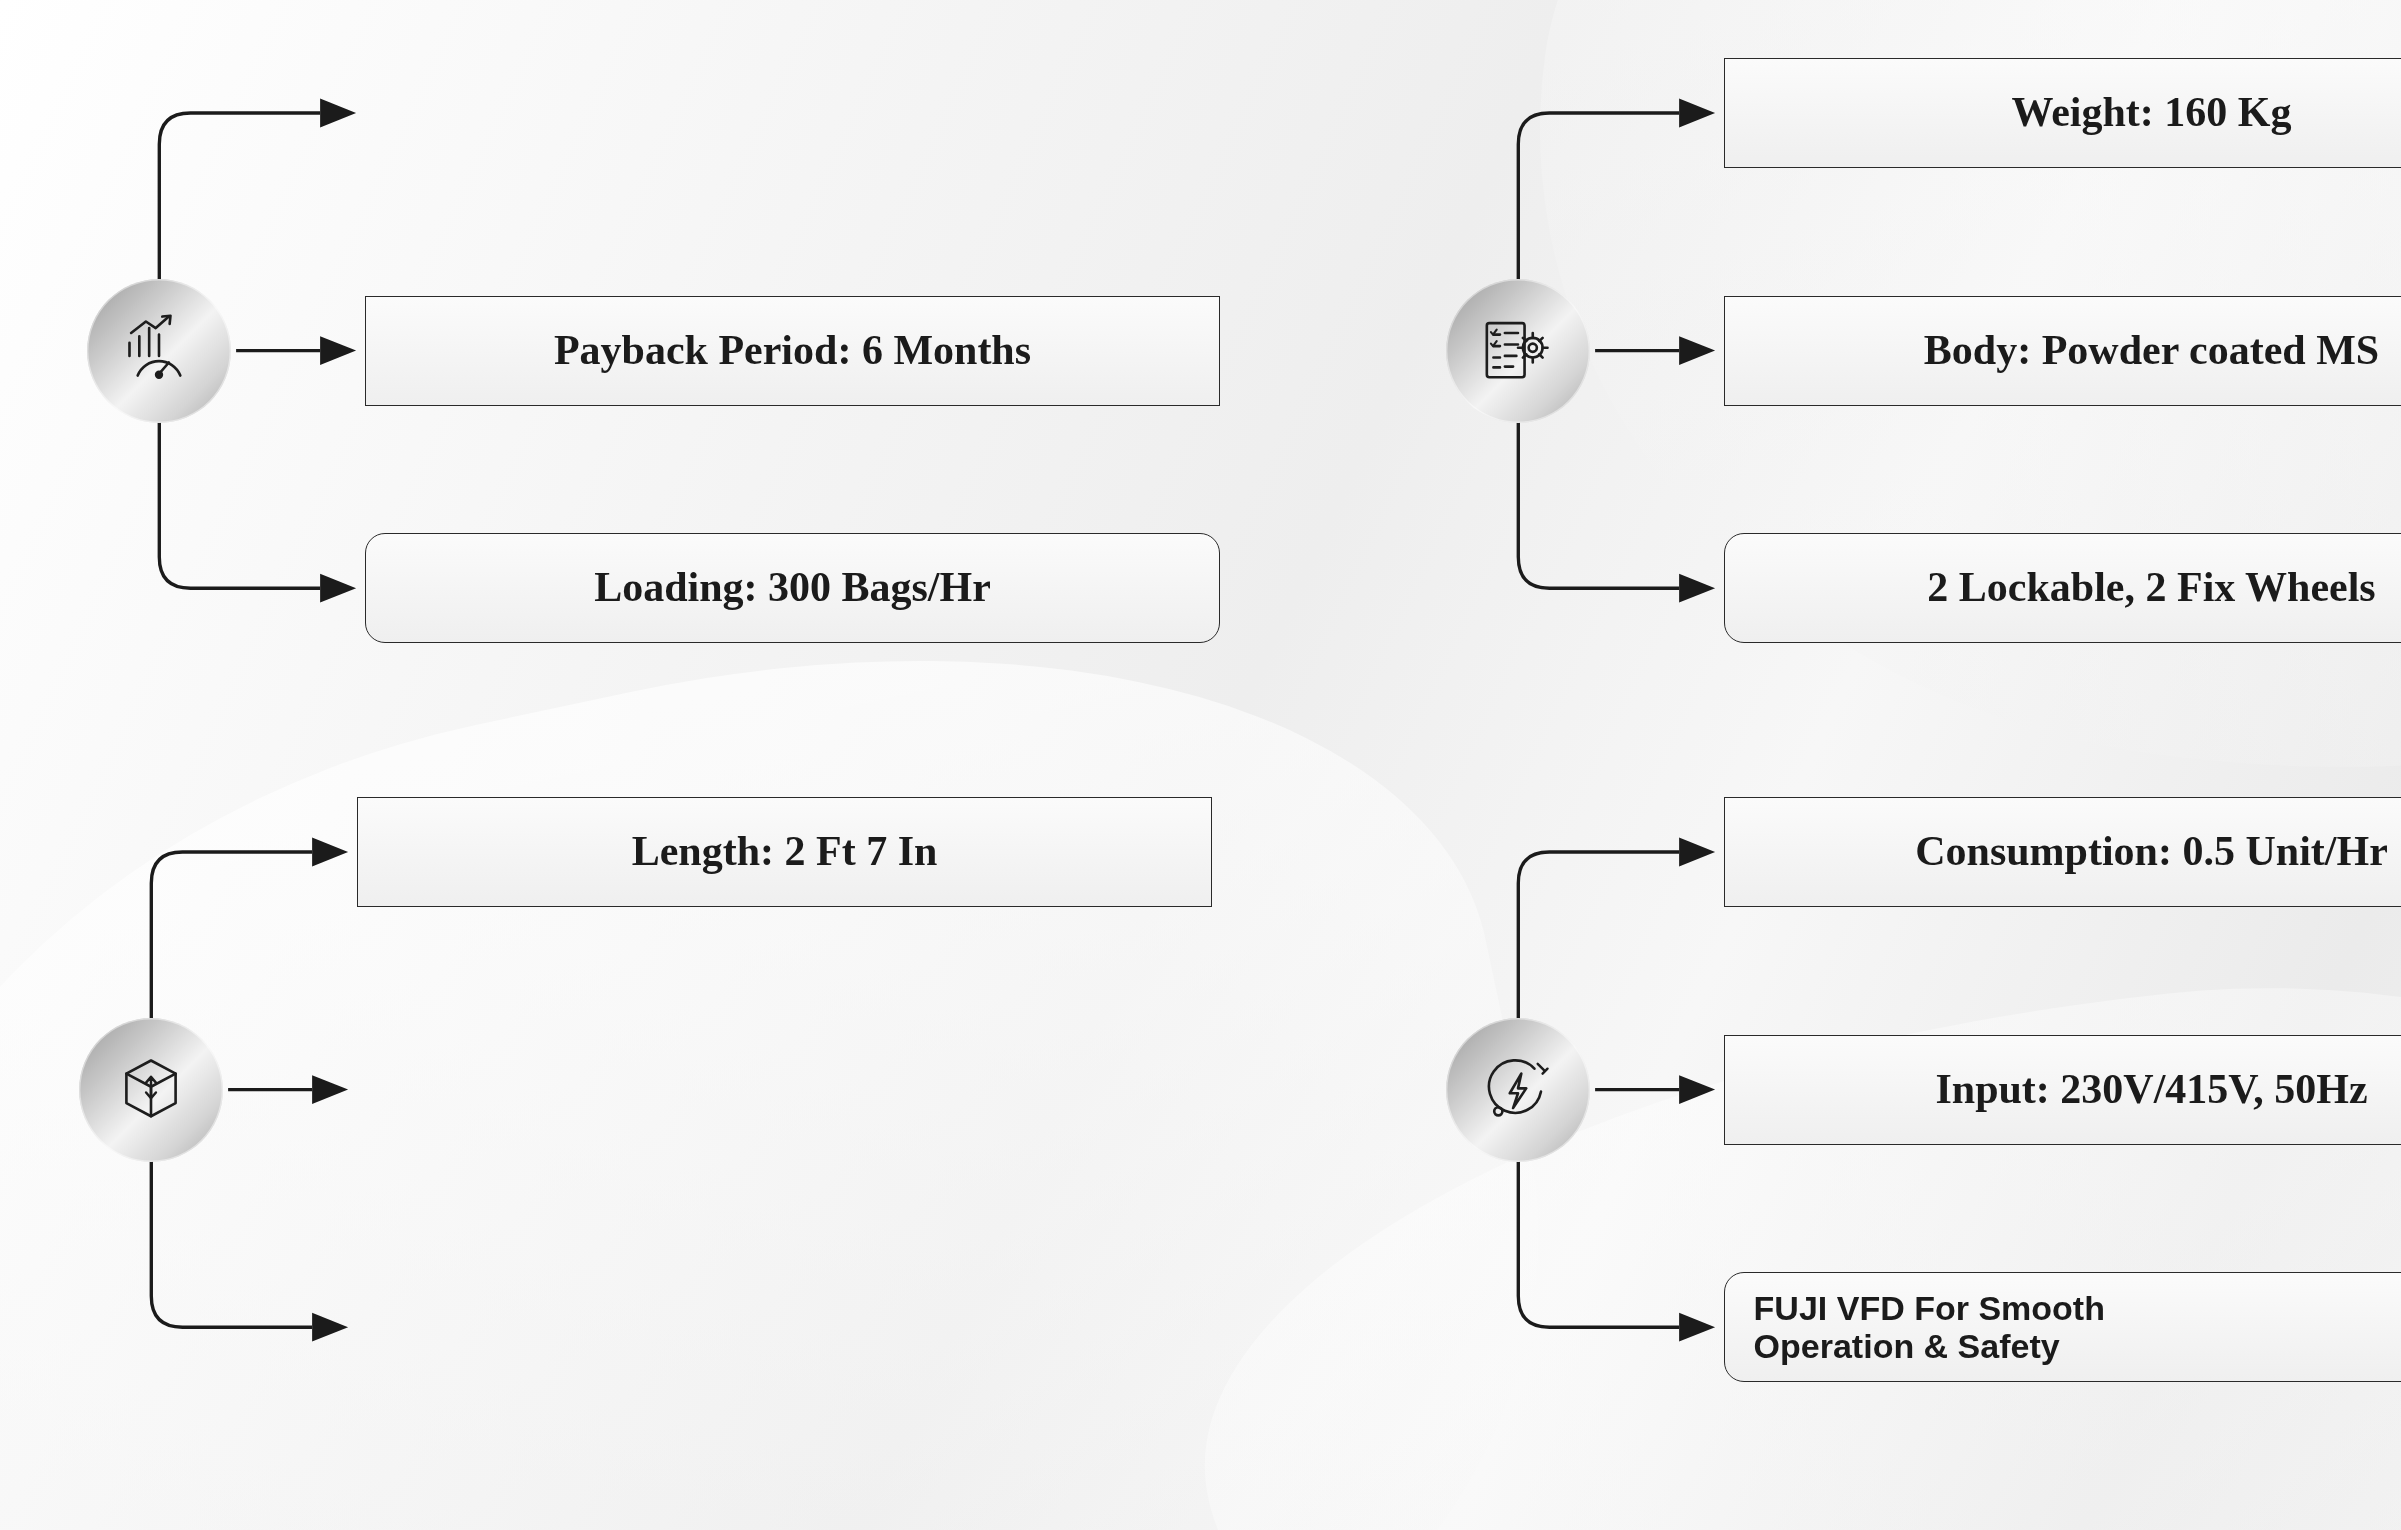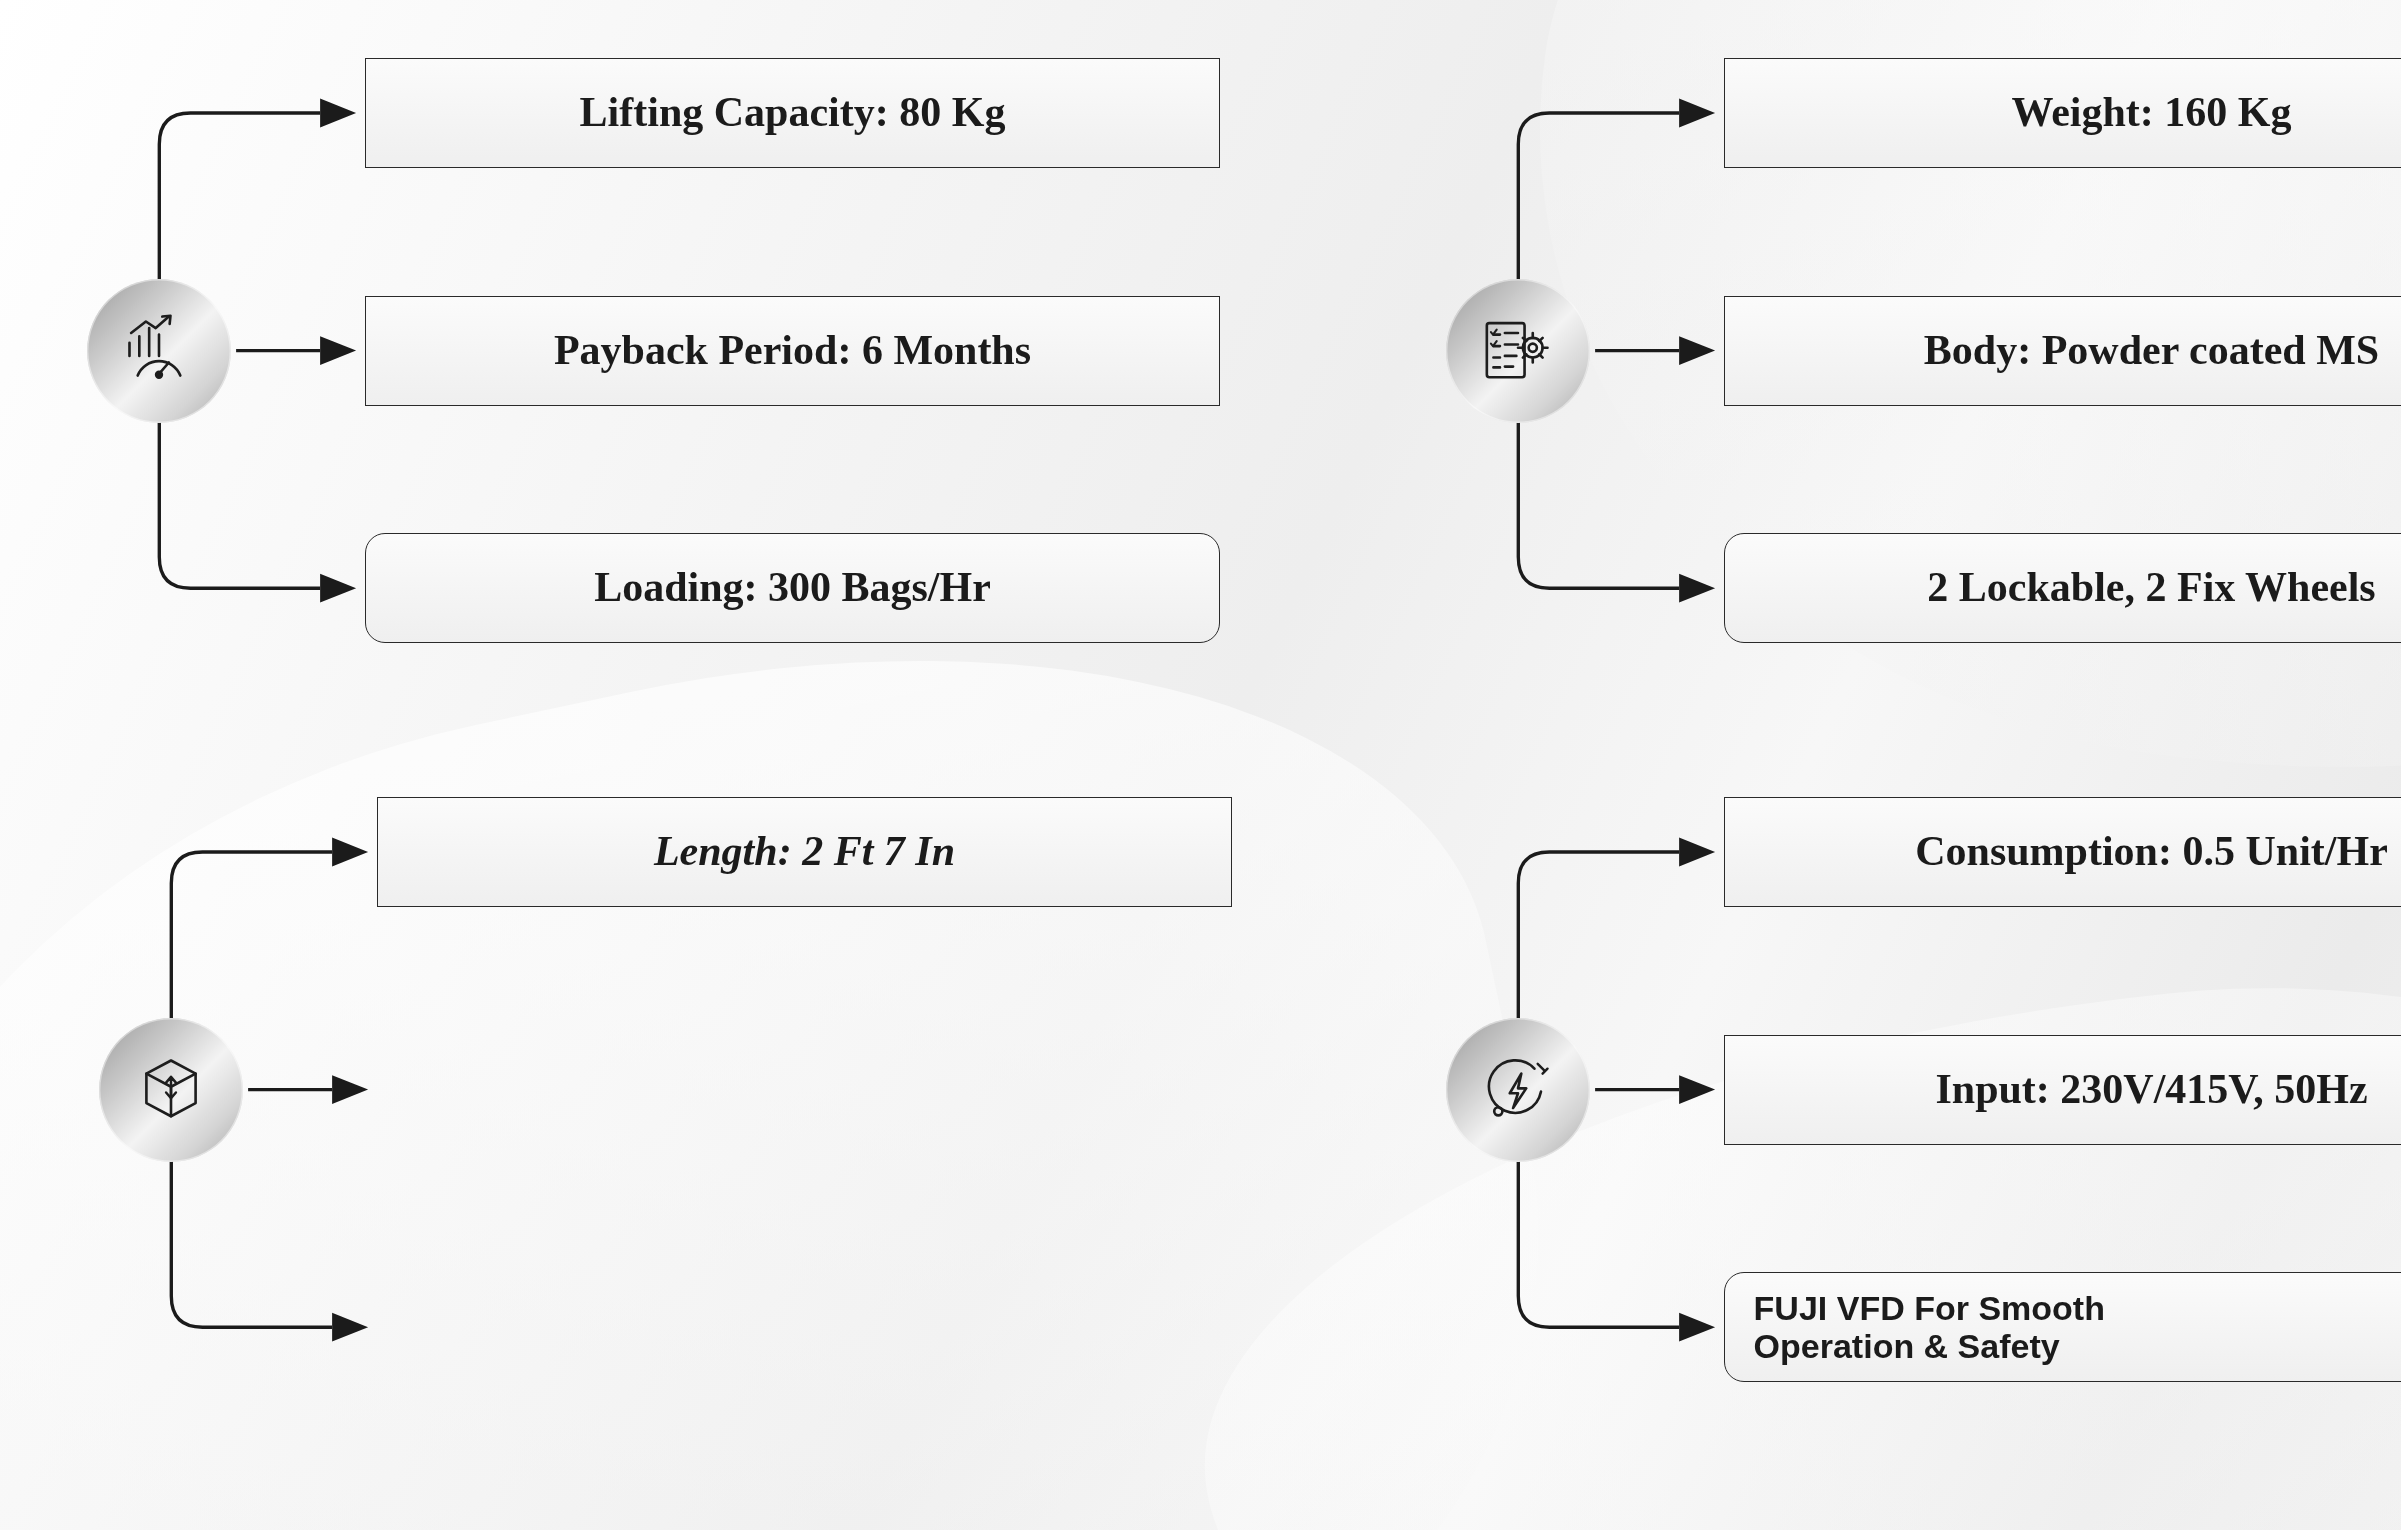--- a/index.html
+++ b/index.html
@@ -52,21 +52,21 @@
   }
 
   
   .group {
     position: absolute;
     width: 1321px;
     height: 672px;
   }
   .g-tl { left: 58px;  top: 29px; }
   .g-tr { left: 1417px; top: 29px; }
-  .g-bl { left: 70px;  top: 768px; font-style: italic; }
+  .g-bl { left: 50px;  top: 768px; }
   .g-br { left: 1417px; top: 768px; }
 
   
   .icon-circle {
     position: absolute;
     left: 29px;
     top: 250px;
     width: 144px;
     height: 144px;
     border-radius: 50%;
@@ -150,23 +150,20 @@
       <svg viewBox="0 0 100 100" fill="none" stroke="#1d1d1d" stroke-width="3.2" stroke-linecap="round" stroke-linejoin="round">
         <path d="M14 40 L14 56 M26 32 L26 56 M38 22 L38 56 M50 30 L50 56"></path>
         <path d="M16 28 L34 14 L46 22 L62 8"></path>
         <path d="M54 8 L64 7 L63 17"></path>
         <path d="M24 80 A28 28 0 0 1 76 80"></path>
         <path d="M50 78 L62 64"></path>
         <circle cx="50" cy="79" r="3.5" fill="#1d1d1d"></circle>
       </svg>
     </div>
 
-    <div class="box box-1">
-      <div class="box-text">Lifting Capacity:  80  Kg</div>
-    </div>
     <div class="box box-2">
       <div class="box-text">Payback Period: 6 Months</div>
     </div>
     <div class="box box-3">
       <div class="box-text">Loading:  300 Bags/Hr</div>
     </div>
   </div>
 
   <div class="group g-tr">
     <svg class="connectors" viewBox="0 0 2750 1400">

